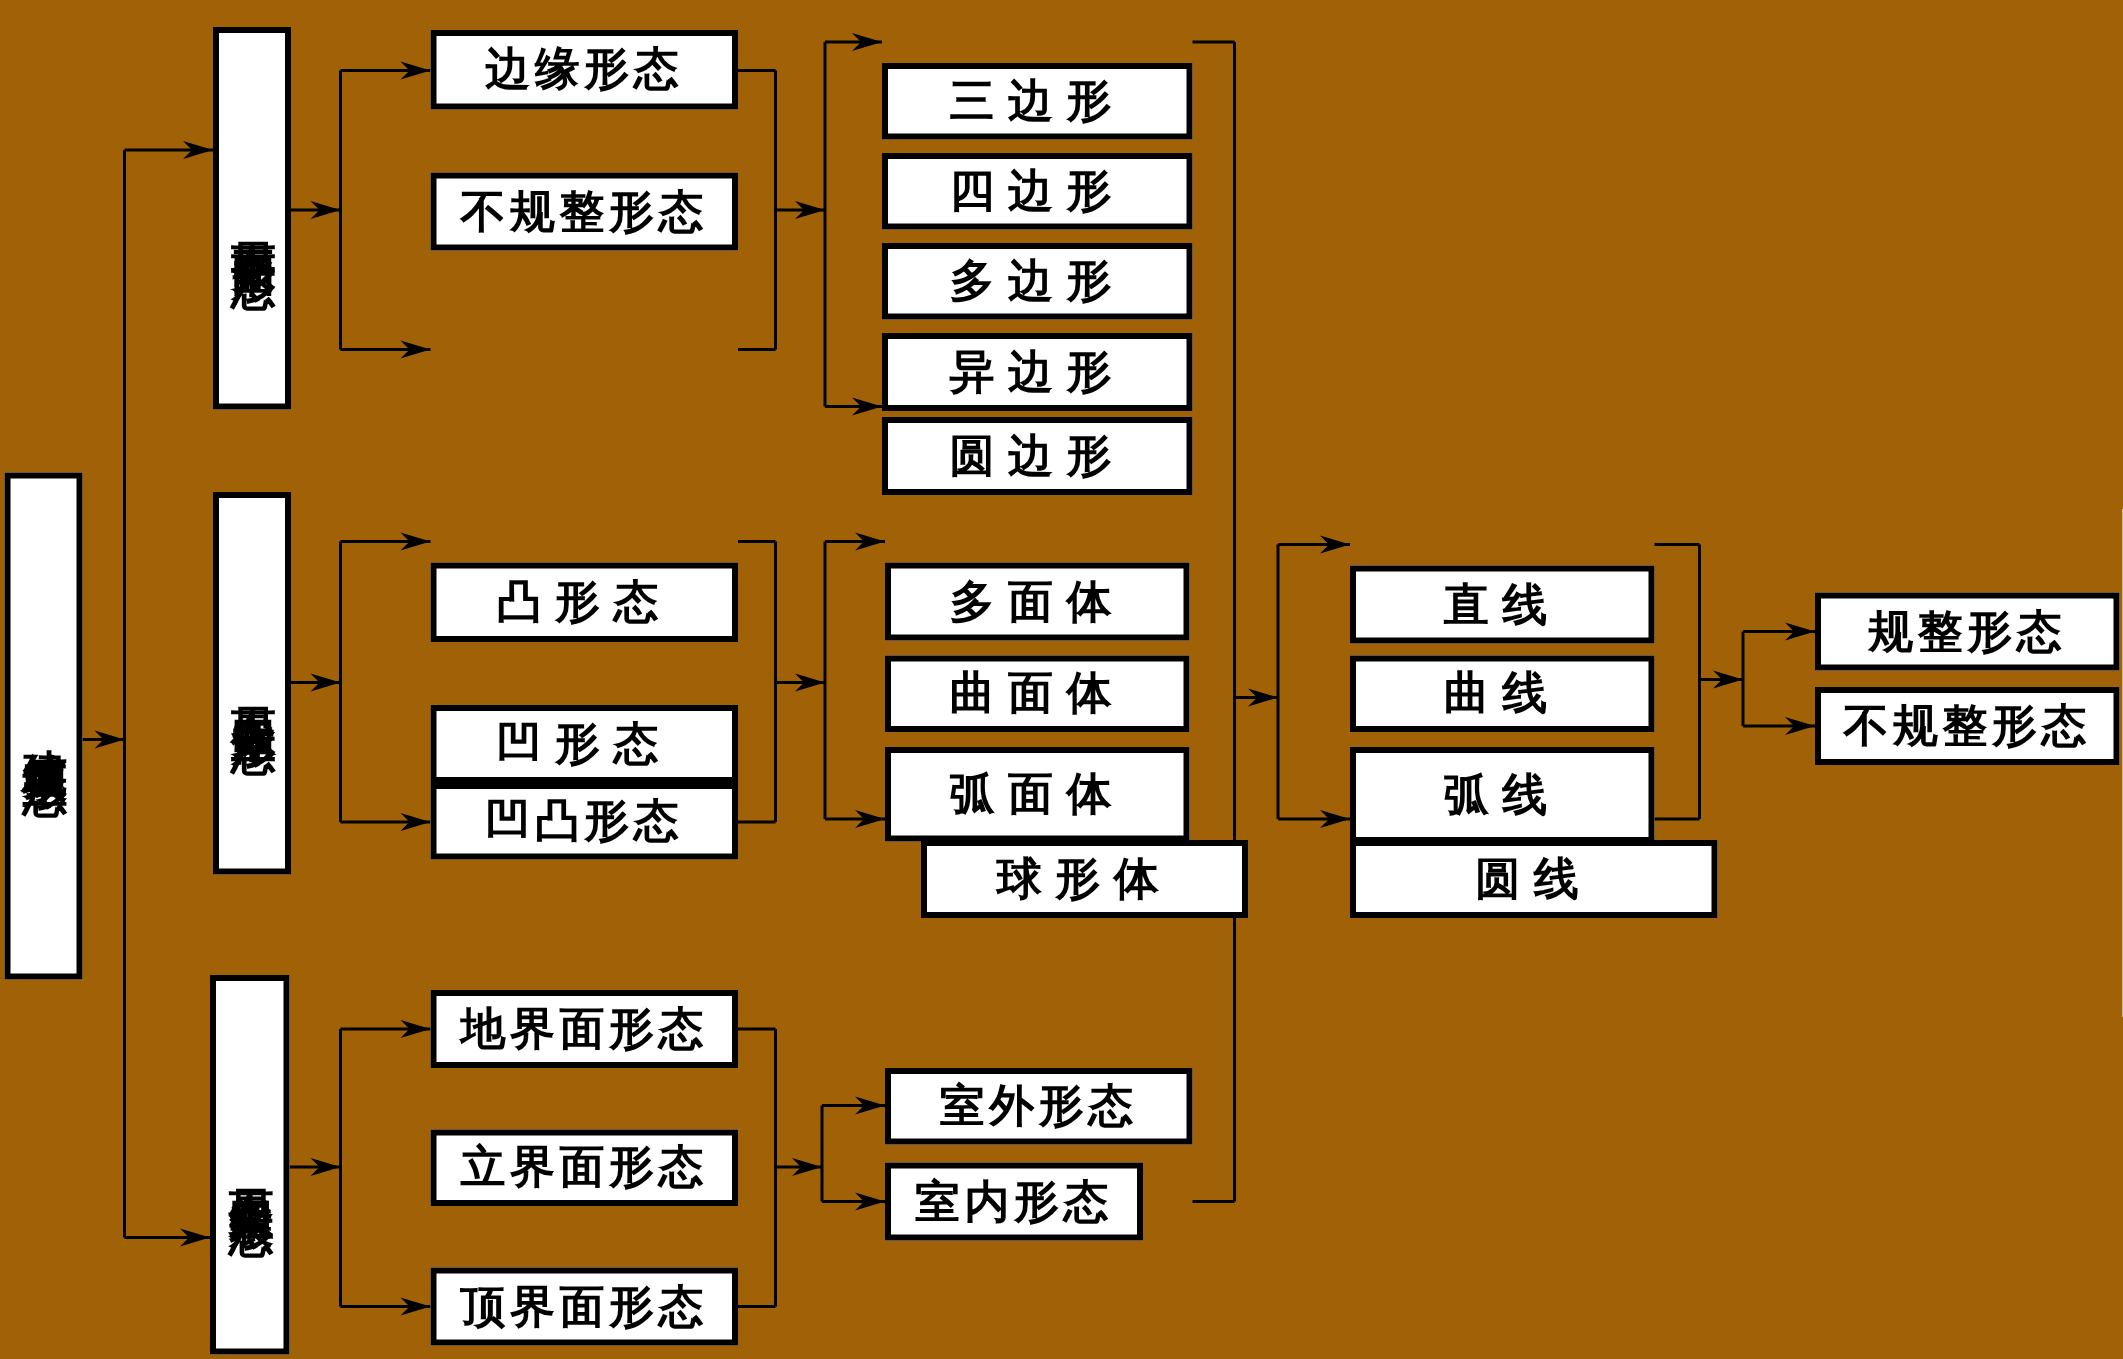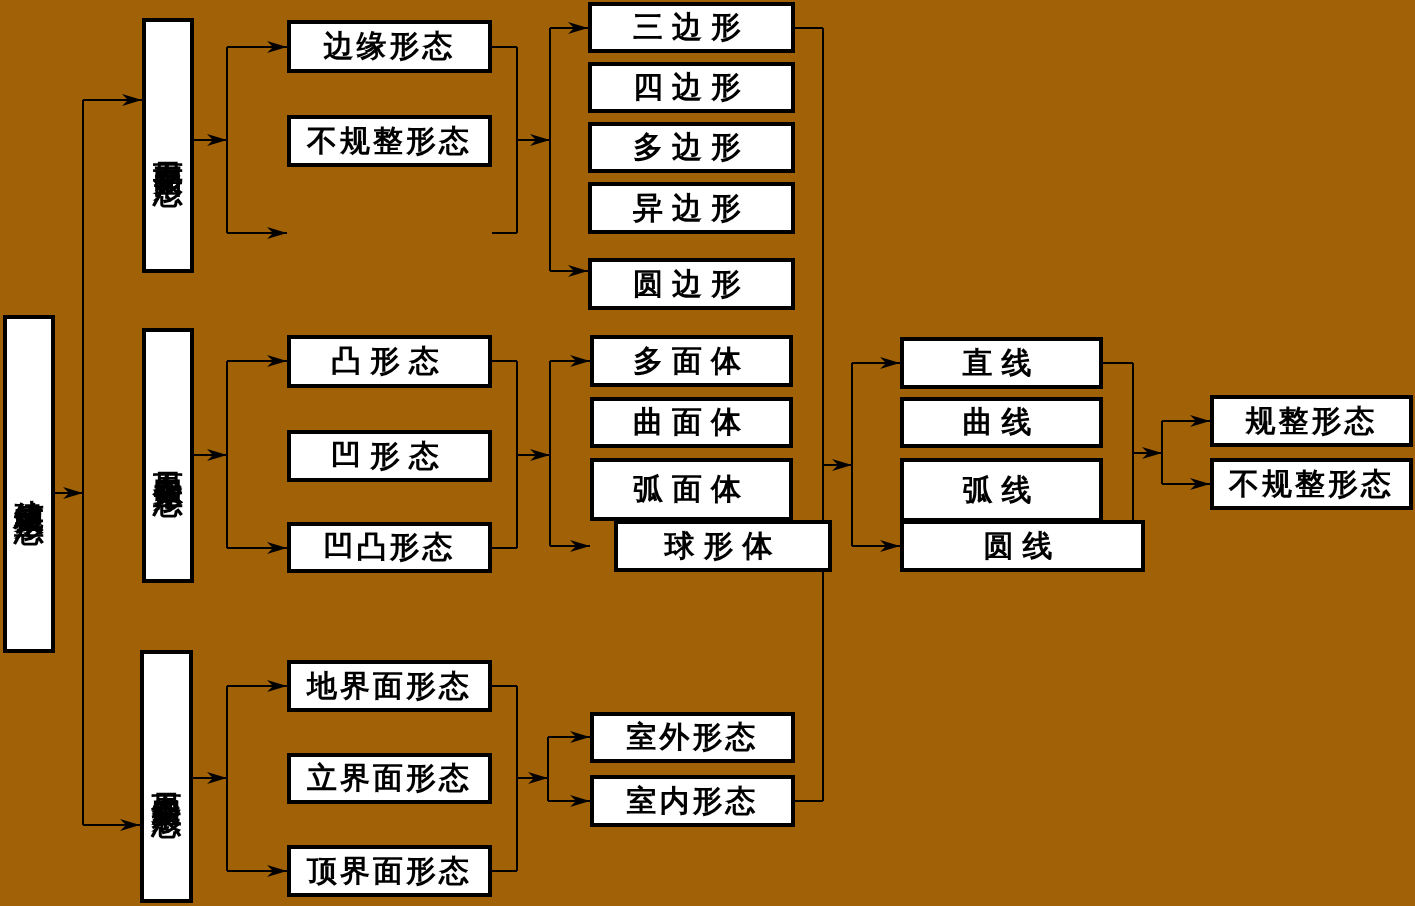--- a/index.html
+++ b/index.html
@@ -12,21 +12,21 @@
   }
   svg.wires{position:absolute;left:0;top:0;width:1415px;height:906px;}
   .wire{stroke:#000;stroke-width:2;fill:none;}
   .box{
     position:absolute;box-sizing:border-box;
     border:4px solid #000;background:#ffffff;
     display:flex;align-items:center;justify-content:center;
     font-weight:bold;color:#000;
   }
   .h{font-size:30px;letter-spacing:3px;white-space:nowrap;}
-  .h3{letter-spacing:9px;}
+  .h3{letter-spacing:9px;margin-top:40px;}
   .vwrap{font-size:30px;}
   .vtext{
     writing-mode:vertical-rl;
     text-orientation:upright;
     letter-spacing:3px;
     line-height:1;
   }
 </style>
 </head>
 <body>
@@ -107,37 +107,37 @@
     <span class="vtext">界面组装形态</span>
   </div>
 
   <div class="box h" style="left:287px;top:20px;width:205px;height:53px">边缘形态</div>
   <div class="box h" style="left:287px;top:115px;width:205px;height:52px">不规整形态</div>
 
   <div class="box h h3" style="left:588px;top:2px;width:207px;height:51px">三边形</div>
   <div class="box h h3" style="left:588px;top:62px;width:207px;height:51px">四边形</div>
   <div class="box h h3" style="left:588px;top:122px;width:207px;height:51px">多边形</div>
   <div class="box h h3" style="left:588px;top:182px;width:207px;height:52px">异边形</div>
-  <div class="box h h3" style="left:588px;top:258px;width:207px;height:52px">圆边形</div>
+  <div class="box h h3" style="left:588px;top:238px;width:207px;height:52px">圆边形</div>
 
   <div class="box h h3" style="left:287px;top:335px;width:205px;height:53px">凸形态</div>
   <div class="box h h3" style="left:287px;top:430px;width:205px;height:52px">凹形态</div>
   <div class="box h" style="left:287px;top:522px;width:205px;height:51px">凹凸形态</div>
 
   <div class="box h h3" style="left:590px;top:335px;width:203px;height:52px">多面体</div>
   <div class="box h h3" style="left:590px;top:397px;width:203px;height:51px">曲面体</div>
   <div class="box h h3" style="left:590px;top:458px;width:203px;height:63px">弧面体</div>
   <div class="box h h3" style="left:614px;top:520px;width:218px;height:52px">球形体</div>
 
   <div class="box h" style="left:287px;top:660px;width:205px;height:52px">地界面形态</div>
   <div class="box h" style="left:287px;top:753px;width:205px;height:51px">立界面形态</div>
   <div class="box h" style="left:590px;top:712px;width:205px;height:51px">室外形态</div>
 
   <div class="box h" style="left:287px;top:845px;width:205px;height:52px">顶界面形态</div>
-  <div class="box h" style="left:590px;top:775px;width:205px;height:52px">室内形态</div>
+  <div class="box h" style="left:590px;top:775px;width:172px;height:52px">室内形态</div>
 
   <div class="box h h3" style="left:900px;top:337px;width:203px;height:52px">直线</div>
   <div class="box h h3" style="left:900px;top:397px;width:203px;height:51px">曲线</div>
   <div class="box h h3" style="left:900px;top:458px;width:203px;height:64px">弧线</div>
   <div class="box h h3" style="left:900px;top:520px;width:245px;height:52px">圆线</div>
 
   <div class="box h" style="left:1210px;top:395px;width:203px;height:52px">规整形态</div>
   <div class="box h" style="left:1210px;top:458px;width:203px;height:52px">不规整形态</div>
 
 </div>

